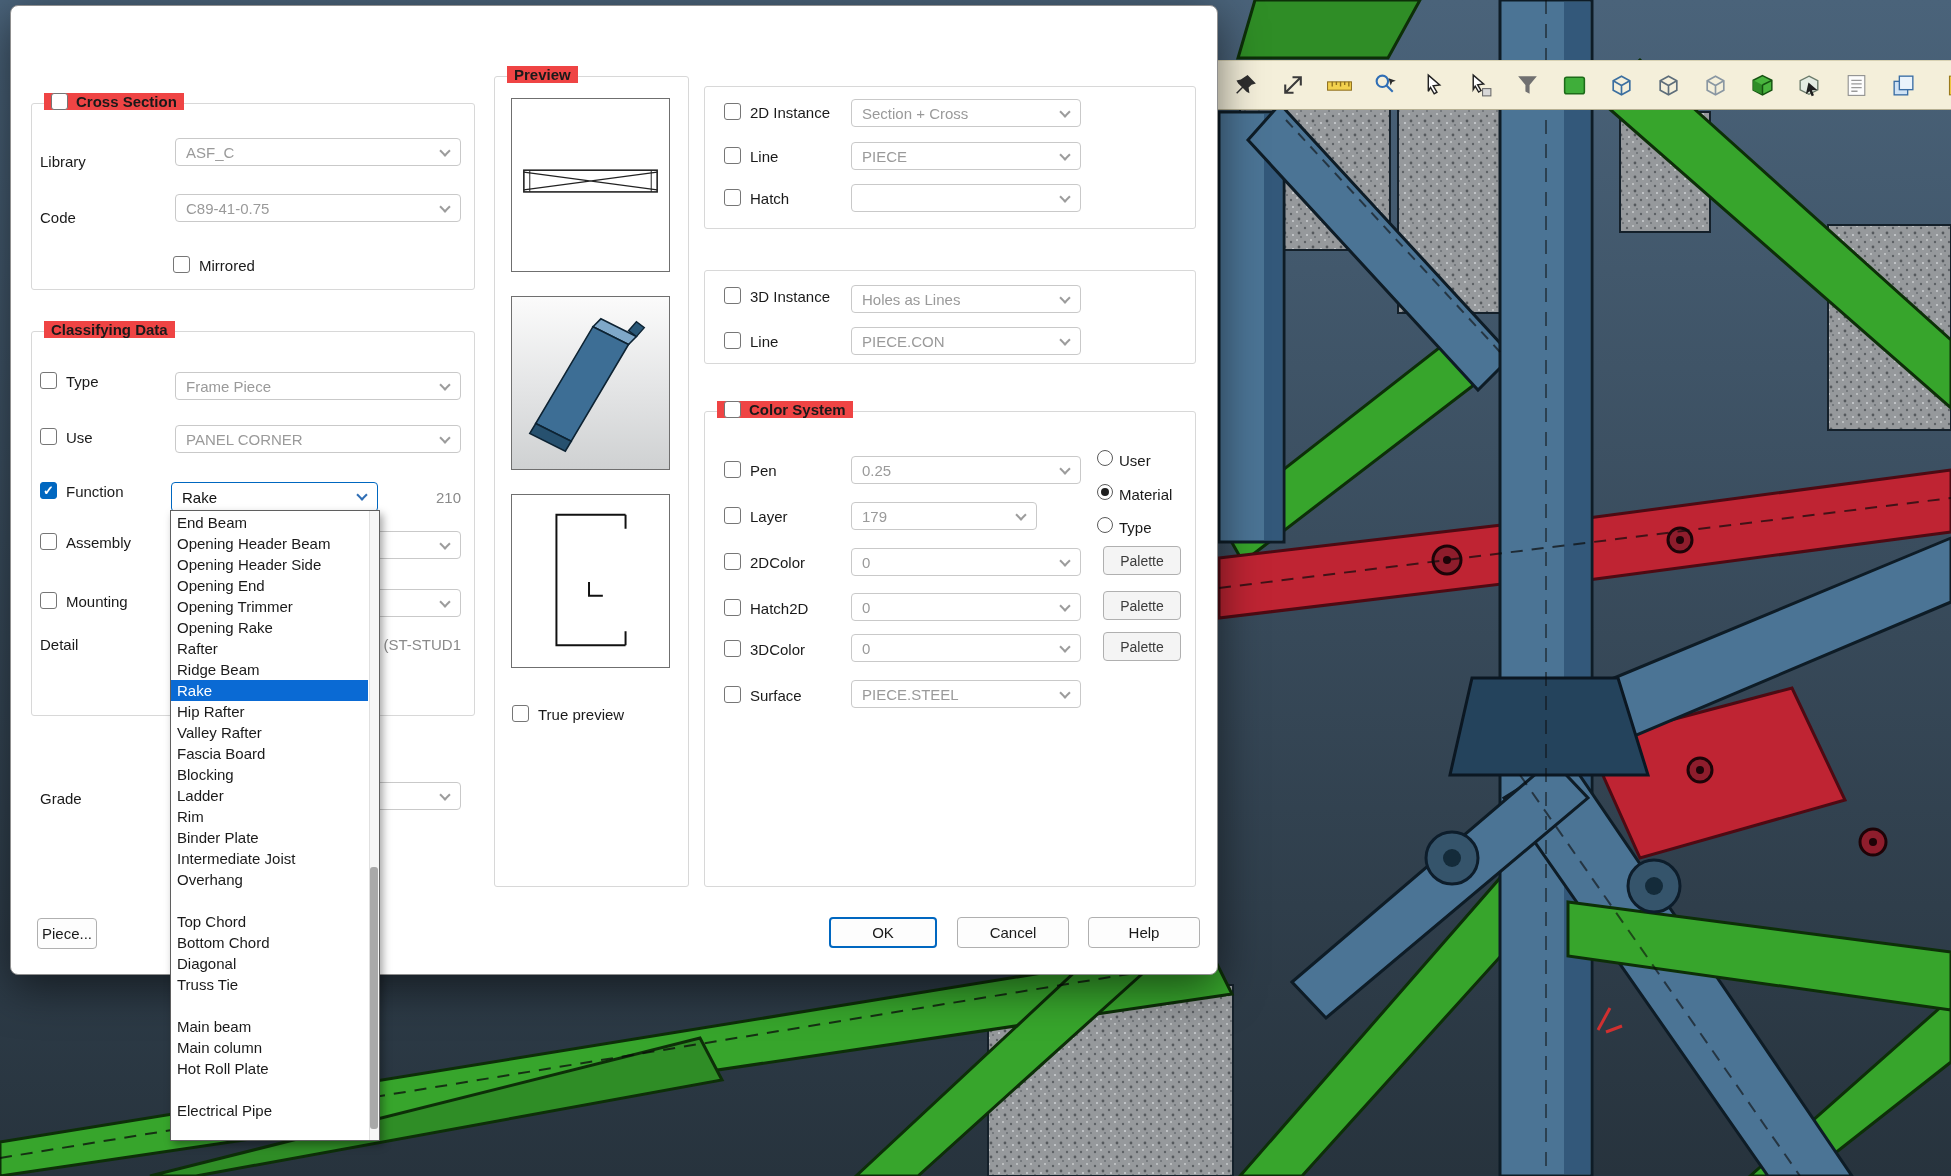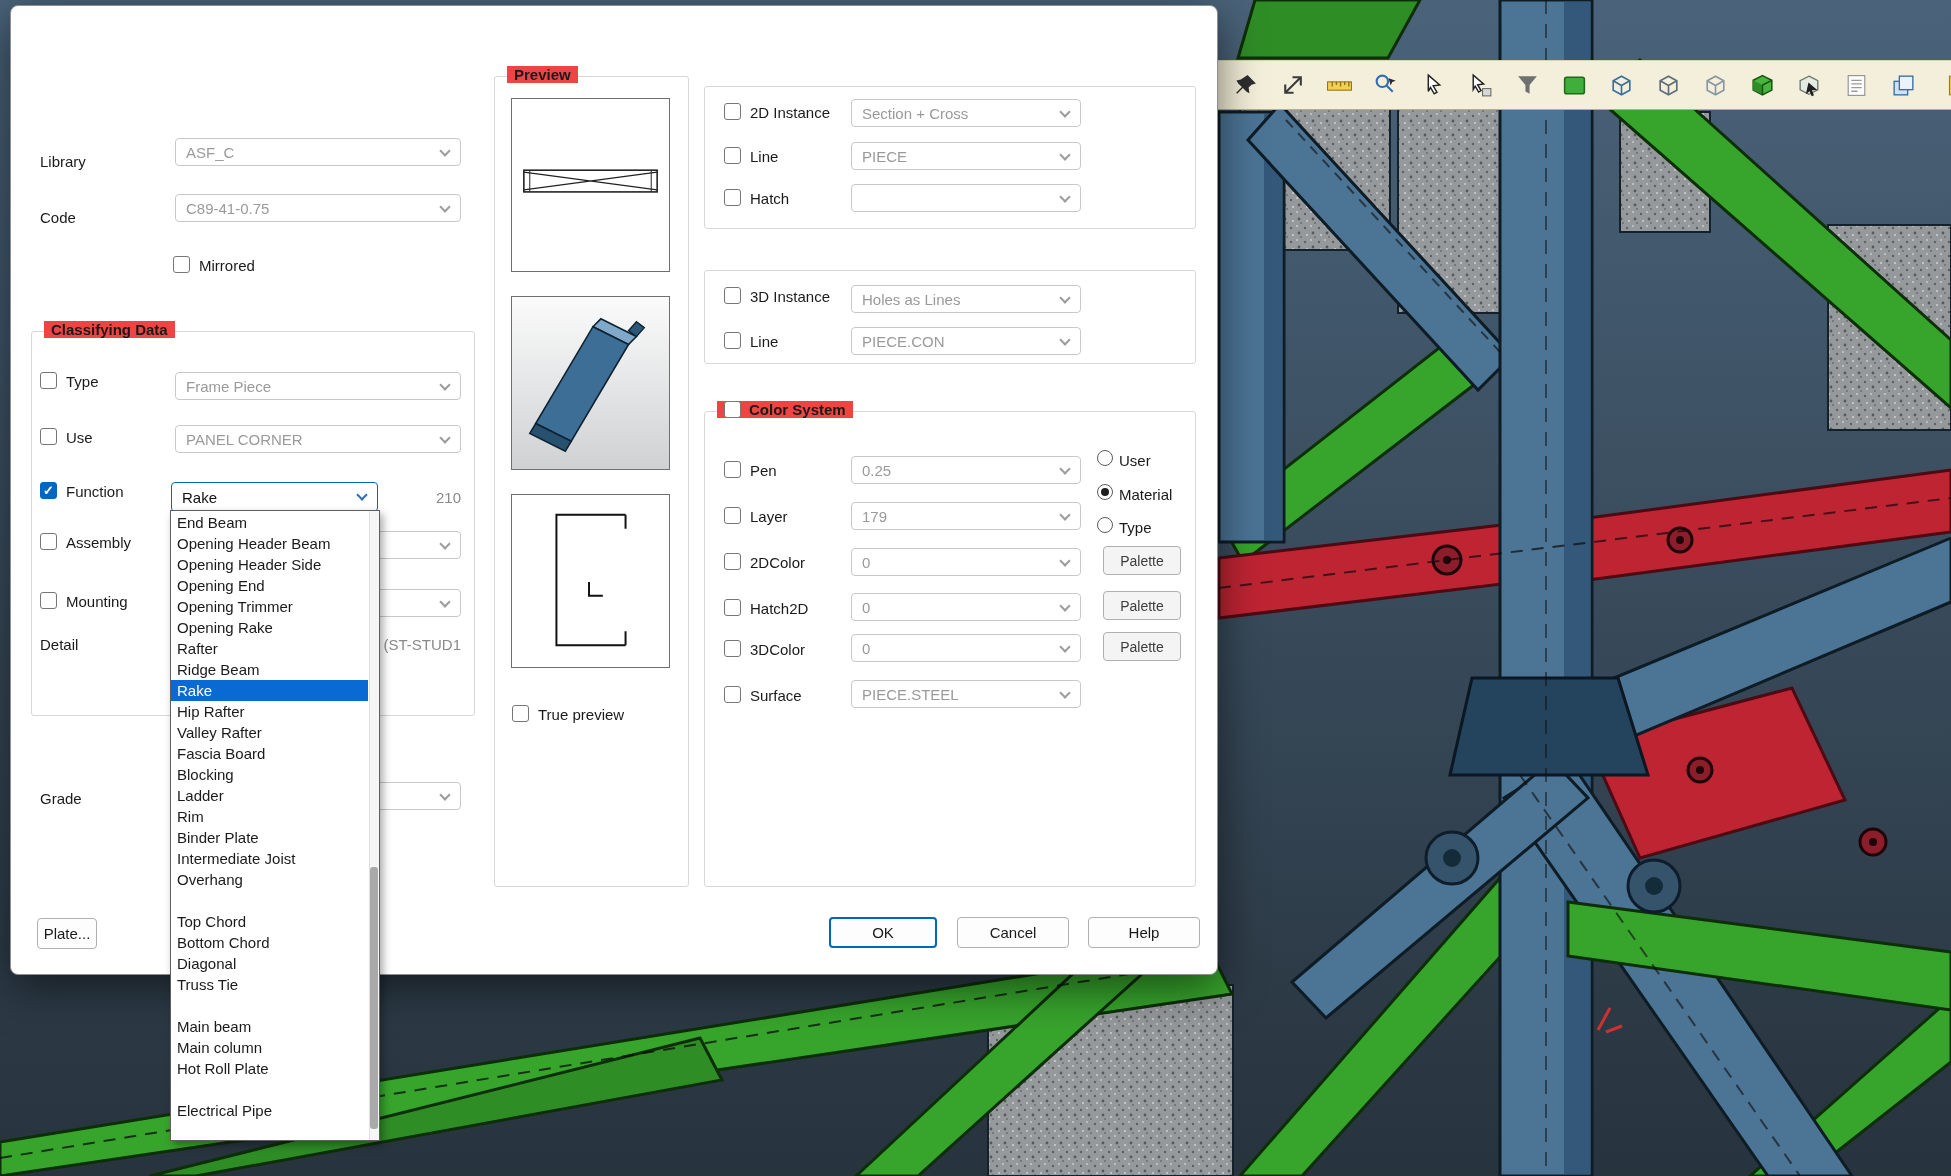--- a/index.html
+++ b/index.html
@@ -226,20 +226,26 @@
     <div class="tool">
       <svg viewBox="0 0 26 26">
         <rect x="12" y="4" width="16" height="18" fill="#eec73e" stroke="#99781a"></rect>
       </svg>
     </div>
   </div>
 
 <div class="dialog">
 
 
+  <div class="group" style="left:20px; top:97px; width:444px; height:187px;">
+    <div class="gcaption">
+      <span class="cb"></span>
+      <span>Cross Section</span>
+    </div>
+  </div>
   <div class="label" style="left:29px; top:147px;">Library</div>
   <div class="combo" style="left:164px; top:132px; width:286px;">
     <span>ASF_C</span>
       <span class="chev"></span>
   </div>
   <div class="label" style="left:29px; top:203px;">Code</div>
   <div class="combo" style="left:164px; top:188px; width:286px;">
     <span>C89-41-0.75</span>
       <span class="chev"></span>
   </div>
@@ -281,21 +287,21 @@
       <span class="chev"></span>
   </div>
   <div class="label" style="left:29px; top:630px;">Detail</div>
   <div class="valtext" style="left:164px; top:630px; width:286px;">(ST-STUD1</div>
 
   <div class="label" style="left:29px; top:784px;">Grade</div>
   <div class="combo" style="left:164px; top:776px; width:286px;">
     <span></span>
       <span class="chev"></span>
   </div>
-  <div class="btn" style="left:26px; top:912px; width:60px;">Plate...</div>
+  <div class="btn" style="left:26px; top:912px; width:60px;">Piece...</div>
 
   <div class="group" style="left:483px; top:70px; width:195px; height:811px;">
     <div class="gcaption">Preview</div>
   </div>
   <div class="pbox" style="left:500px; top:92px;">
     <svg viewBox="0 0 159 174">
       <rect x="12" y="72" width="135" height="22" fill="none" stroke="#222" stroke-width="1.6"></rect>
       <path d="M12,74 L147,92 M12,92 L147,74" stroke="#222" stroke-width="1.2" fill="none"></path>
       <path d="M18,72 v22 M141,72 v22" stroke="#222" stroke-width="1" fill="none"></path>
     </svg>
@@ -358,21 +364,21 @@
     </div>
   </div>
   <span class="cb abs" style="left:713px; top:455px;"></span>
   <div class="label" style="left:739px; top:456px;">Pen</div>
   <div class="combo" style="left:840px; top:450px; width:230px;">
     <span>0.25</span>
       <span class="chev"></span>
   </div>
   <span class="cb abs" style="left:713px; top:501px;"></span>
   <div class="label" style="left:739px; top:502px;">Layer</div>
-  <div class="combo" style="left:840px; top:496px; width:230px;">
+  <div class="combo" style="left:840px; top:496px; width:186px;">
     <span>179</span>
       <span class="chev"></span>
   </div>
   <span class="radio" style="left:1086px; top:444px;"></span>
   <div class="label" style="left:1108px; top:446px;">User</div>
   <span class="radio sel" style="left:1086px; top:478px;"></span>
   <div class="label" style="left:1108px; top:480px;">Material</div>
   <span class="radio" style="left:1086px; top:511px;"></span>
   <div class="label" style="left:1108px; top:513px;">Type</div>
 

